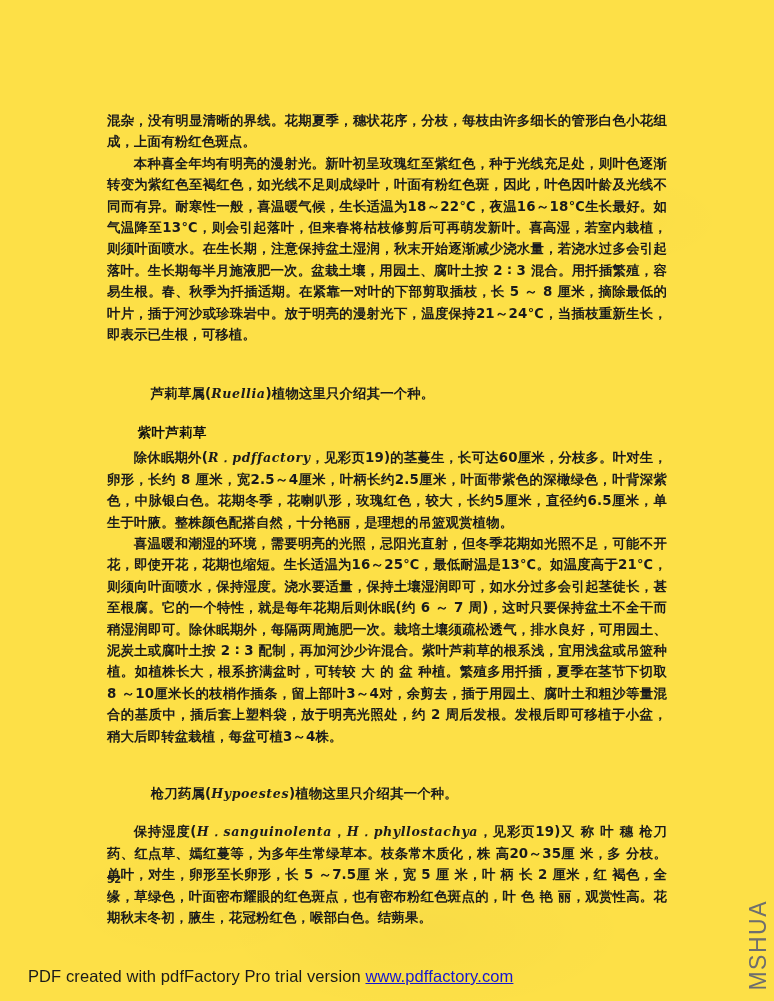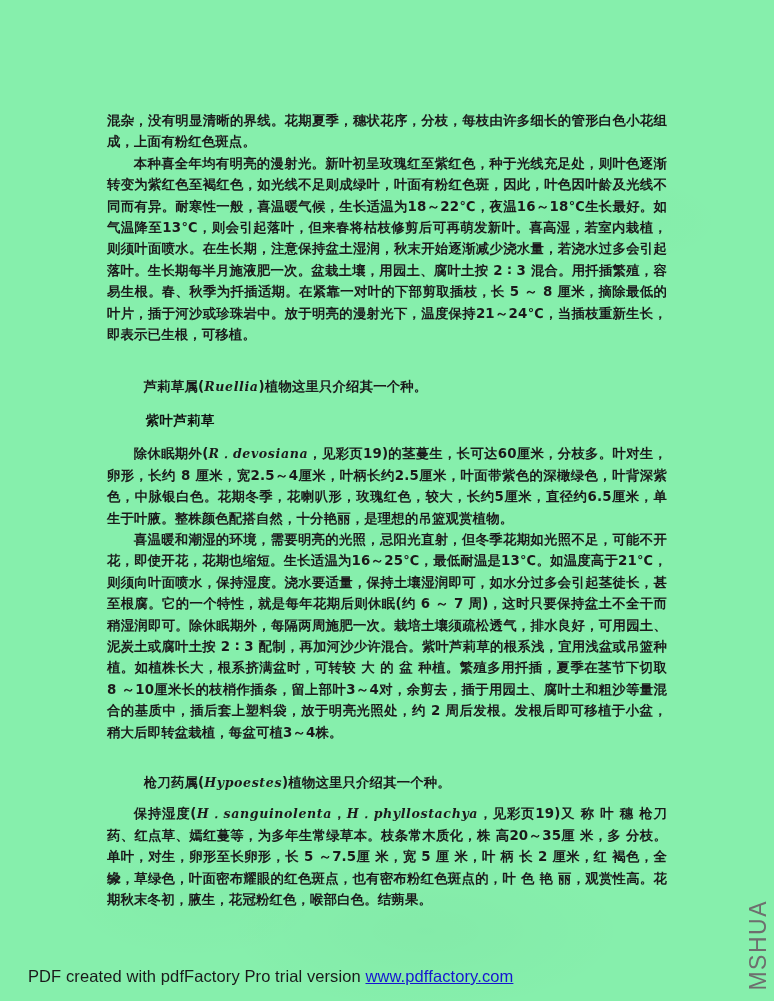--- a/index.html
+++ b/index.html
@@ -14,21 +14,21 @@
     overflow: hidden;
     font-family: "DejaVu Sans", "Liberation Sans", sans-serif;
   }
 
   
   #page-sheet {
     position: absolute;
     left: 0; top: 0;
     width: 774px;
     height: 1001px;
-    background: #86efac;
+    background: #fde047;
   }
 
   
   #scan-noise {
     position: absolute;
     left: 0; top: 0;
     width: 774px; height: 1001px;
     pointer-events: none;
     background:
       radial-gradient(ellipse 300px 120px at 55% 93%, rgba(0,0,0,0.018), rgba(0,0,0,0) 70%),
@@ -55,30 +55,30 @@
     letter-spacing: 0.15px;
     font-weight: 700;
     -webkit-font-smoothing: none;
   }
   .para.indent { text-indent: 2em; }
 
   .block-gap-lg { height: 21px; }
   .block-gap-md { height: 19px; }
 
   .heading {
-    margin: 12px;
+    margin: 4px;
     font-size: 13.4px;
     line-height: 21.4px;
     font-weight: 700;
     color: #101010;
     text-indent: 2em;
     letter-spacing: 0.4px;
   }
   .genus-line {
-    margin: 10px;
+    margin: 17px;
     font-size: 13.4px;
     line-height: 21.4px;
     font-weight: 700;
     color: #1b1b1b;
     text-indent: 2em;
     letter-spacing: 0.15px;
   }
   .sci {
     font-family: "DejaVu Serif", "Liberation Serif", serif;
     font-style: italic;
@@ -144,21 +144,21 @@
     <p class="para">混杂，没有明显清晰的界线。花期夏季，穗状花序，分枝，每枝由许多细长的管形白色小花组成，上面有粉红色斑点。</p>
 
     <p class="para indent">本种喜全年均有明亮的漫射光。新叶初呈玫瑰红至紫红色，种于光线充足处，则叶色逐渐转变为紫红色至褐红色，如光线不足则成绿叶，叶面有粉红色斑，因此，叶色因叶龄及光线不同而有异。耐寒性一般，喜温暖气候，生长适温为18～22℃，夜温16～18℃生长最好。如气温降至13℃，则会引起落叶，但来春将枯枝修剪后可再萌发新叶。喜高湿，若室内栽植，则须叶面喷水。在生长期，注意保持盆土湿润，秋末开始逐渐减少浇水量，若浇水过多会引起落叶。生长期每半月施液肥一次。盆栽土壤，用园土、腐叶土按 2 ∶ 3 混合。用扦插繁殖，容易生根。春、秋季为扦插适期。在紧靠一对叶的下部剪取插枝，长 5 ～ 8 厘米，摘除最低的叶片，插于河沙或珍珠岩中。放于明亮的漫射光下，温度保持21～24℃，当插枝重新生长，即表示已生根，可移植。</p>
 
     <div class="block-gap-lg"></div>
 
     <p class="genus-line"><span>芦莉草属(</span><span class="sci">Ruellia</span><span>)植物这里只介绍其一个种。</span></p>
 
     <h2 class="heading">紫叶芦莉草</h2>
 
-    <p class="para indent"><span>除休眠期外(</span><span class="sci">R．devosiana</span><span>，见彩页19)的茎蔓生，长可达60厘米，分枝多。叶对生，卵形，长约 8 厘米，宽2.5～4厘米，叶柄长约2.5厘米，叶面带紫色的深橄绿色，叶背深紫色，中脉银白色。花期冬季，花喇叭形，玫瑰红色，较大，长约5厘米，直径约6.5厘米，单生于叶腋。整株颜色配搭自然，十分艳丽，是理想的吊篮观赏植物。</span></p>
+    <p class="para indent"><span>除休眠期外(</span><span class="sci">R．pdffactory</span><span>，见彩页19)的茎蔓生，长可达60厘米，分枝多。叶对生，卵形，长约 8 厘米，宽2.5～4厘米，叶柄长约2.5厘米，叶面带紫色的深橄绿色，叶背深紫色，中脉银白色。花期冬季，花喇叭形，玫瑰红色，较大，长约5厘米，直径约6.5厘米，单生于叶腋。整株颜色配搭自然，十分艳丽，是理想的吊篮观赏植物。</span></p>
 
     <p class="para indent">喜温暖和潮湿的环境，需要明亮的光照，忌阳光直射，但冬季花期如光照不足，可能不开花，即使开花，花期也缩短。生长适温为16～25℃，最低耐温是13℃。如温度高于21℃，则须向叶面喷水，保持湿度。浇水要适量，保持土壤湿润即可，如水分过多会引起茎徒长，甚至根腐。它的一个特性，就是每年花期后则休眠(约 6 ～ 7 周)，这时只要保持盆土不全干而稍湿润即可。除休眠期外，每隔两周施肥一次。栽培土壤须疏松透气，排水良好，可用园土、泥炭土或腐叶土按 2 ∶ 3 配制，再加河沙少许混合。紫叶芦莉草的根系浅，宜用浅盆或吊篮种植。如植株长大，根系挤满盆时，可转较 大 的 盆 种植。繁殖多用扦插，夏季在茎节下切取 8 ～10厘米长的枝梢作插条，留上部叶3～4对，余剪去，插于用园土、腐叶土和粗沙等量混合的基质中，插后套上塑料袋，放于明亮光照处，约 2 周后发根。发根后即可移植于小盆，稍大后即转盆栽植，每盆可植3～4株。</p>
 
     <div class="block-gap-md"></div>
 
     <p class="genus-line"><span>枪刀药属(</span><span class="sci">Hypoestes</span><span>)植物这里只介绍其一个种。</span></p>
 
 
     <p class="para indent"><span>保持湿度(</span><span class="sci">H．sanguinolenta</span><span>，</span><span class="sci">H．phyllostachya</span><span>，见彩页19)又 称 叶 穗 枪刀药、红点草、嫣红蔓等，为多年生常绿草本。枝条常木质化，株 高20～35厘 米，多 分枝。单叶，对生，卵形至长卵形，长 5 ～7.5厘 米，宽 5 厘 米，叶 柄 长 2 厘米，红 褐色，全缘，草绿色，叶面密布耀眼的红色斑点，也有密布粉红色斑点的，叶 色 艳 丽，观赏性高。花期秋末冬初，腋生，花冠粉红色，喉部白色。结蒴果。</span></p>
 

